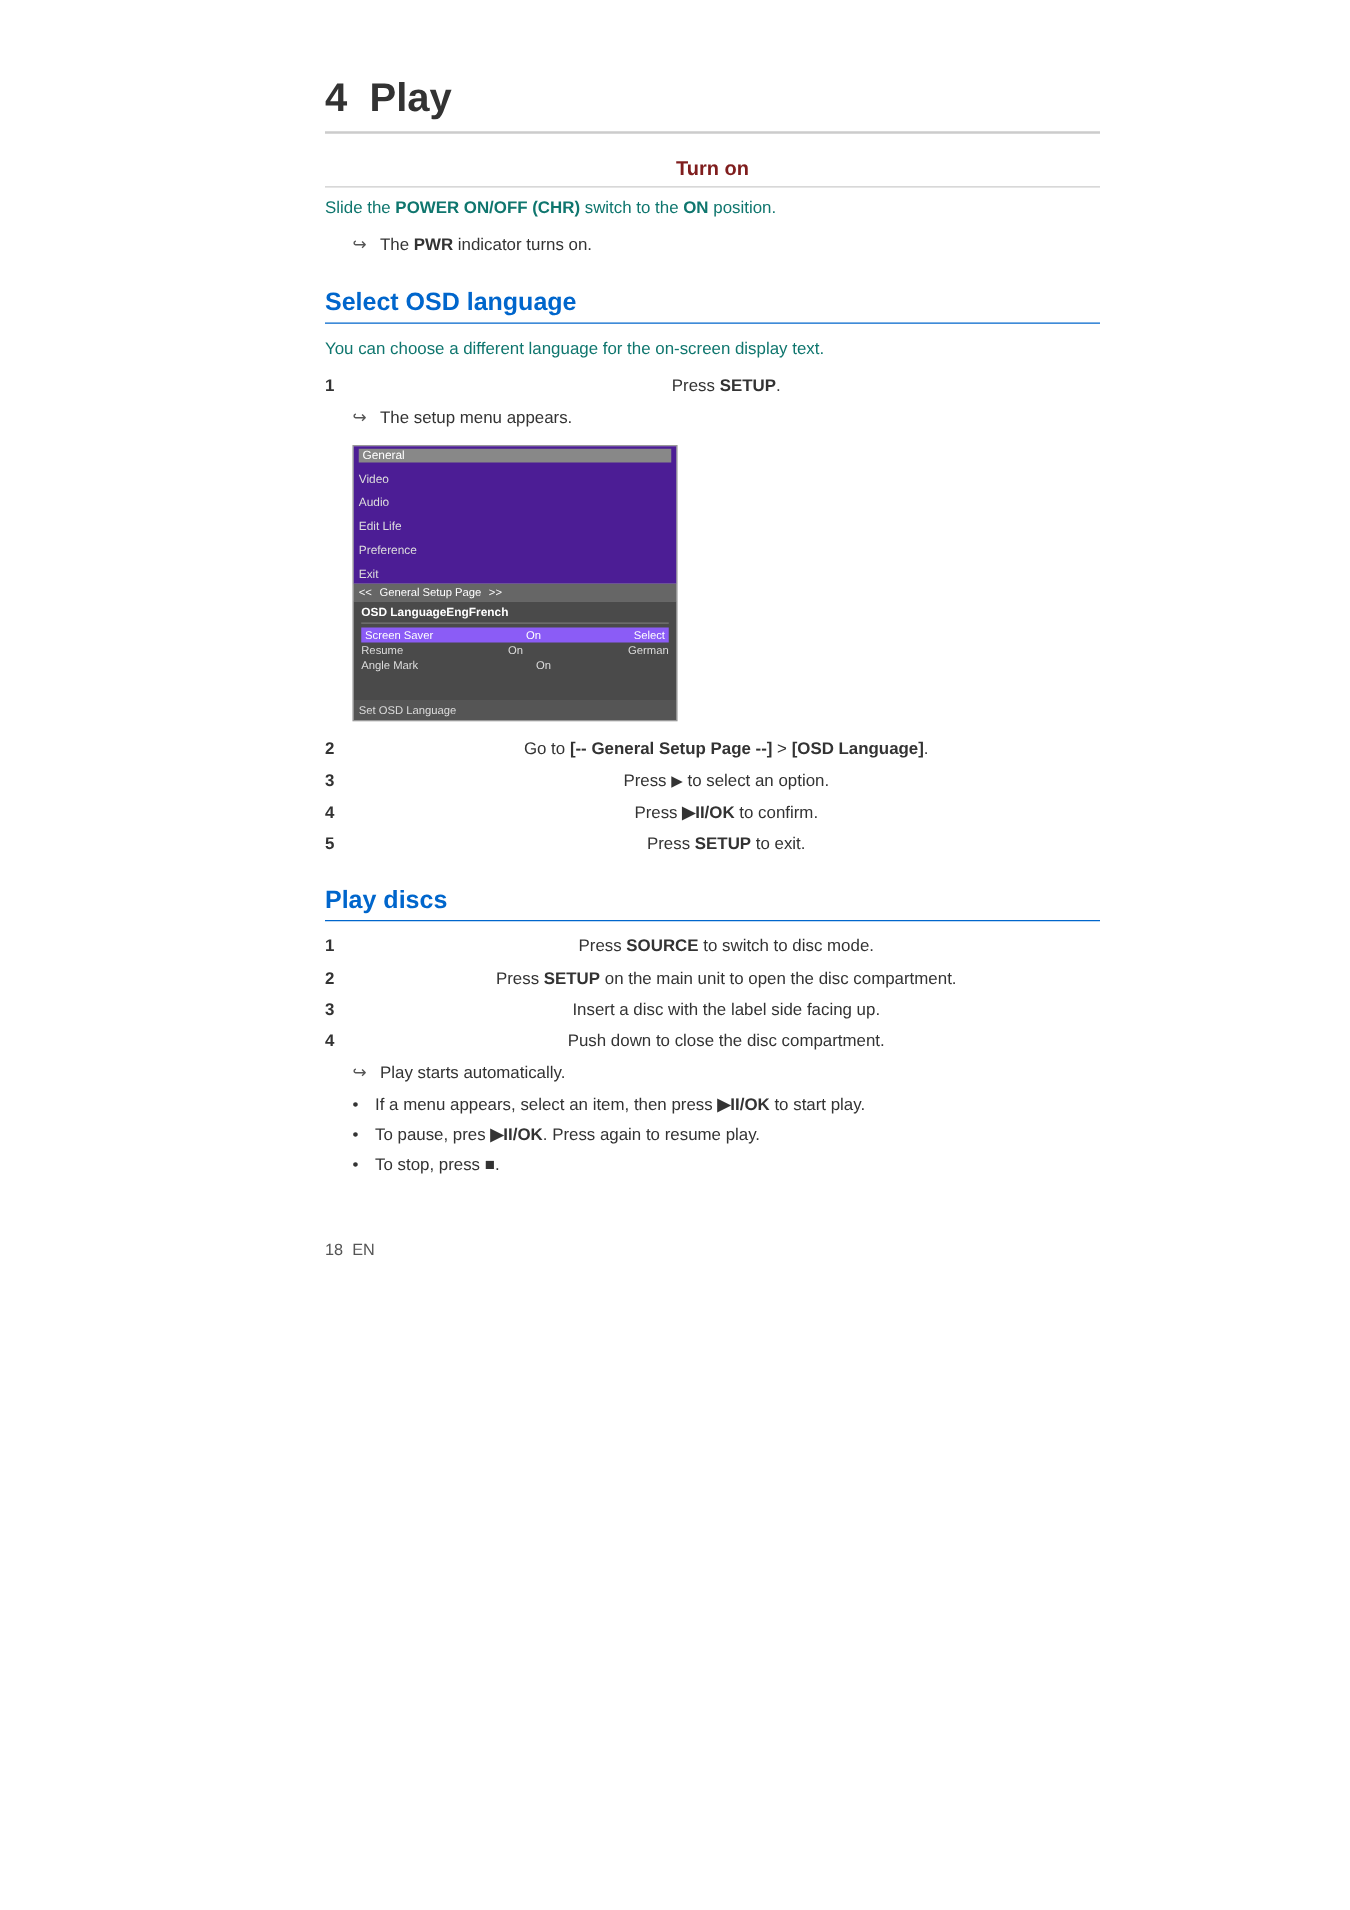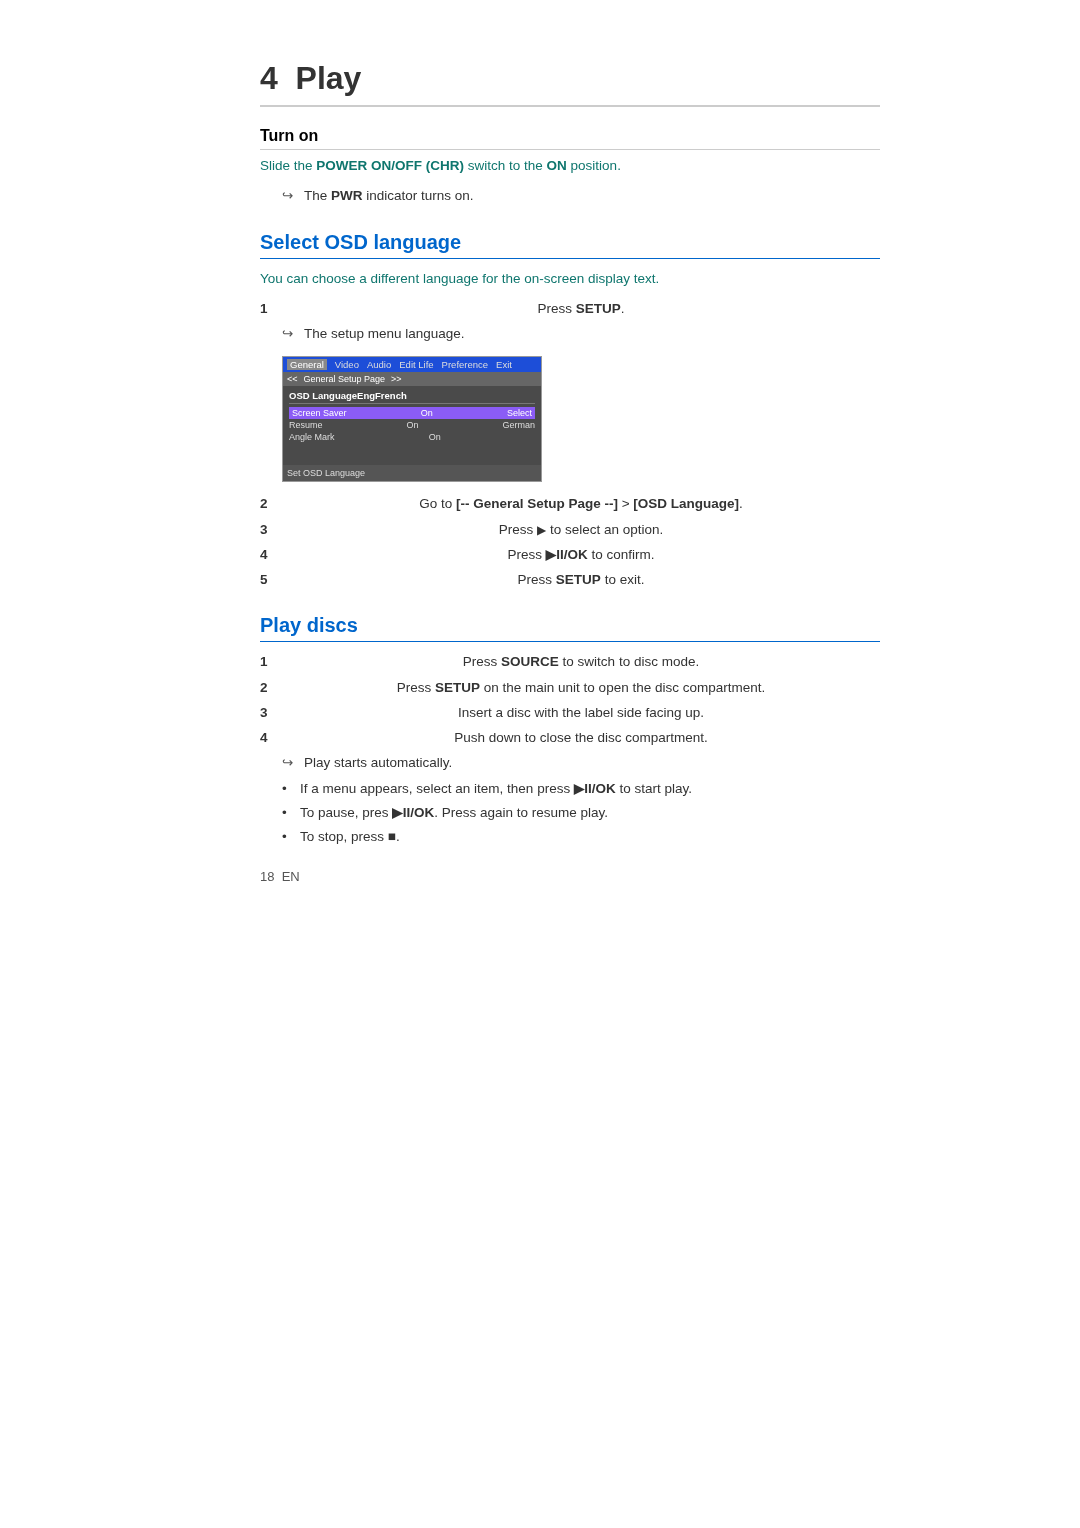--- a/index.html
+++ b/index.html
@@ -108,25 +108,26 @@
     .osd-screenshot {
       margin: 12px 0 12px 22px;
       border: 1px solid #999;
       width: 260px;
       font-size: 10px;
       background: #e0e0e0;
     }
 
     .osd-menu-bar {
       display: flex;
-      background: #1d4ed8;
+      background: #4c1d95;
       color: #fff;
       font-size: 9.5px;
       padding: 2px 4px;
       gap: 8px;
+      flex-direction: column;
     }
 
     .osd-menu-bar span {
       color: #ddd;
     }
 
     .osd-menu-bar span.active {
       background: #888;
       color: #fff;
       padding: 0 3px;
@@ -172,36 +173,37 @@
     }
 
     .osd-footer {
       background: #555;
       color: #ddd;
       font-size: 9px;
       padding: 3px 4px;
     }
 
     .page-footer {
-      margin-top: 22px;
+      margin-top: 50px;
       font-size: 13px;
       color: #555;
     }
 
     .turn-on-section {
       margin-bottom: 5px;
     }
 
     .turn-on-title {
       font-size: 16px;
       font-weight: bold;
-      color: #000000;
+      color: #7f1d1d;
       margin-bottom: 6px;
       border-bottom: 1px solid #ccc;
       padding-bottom: 4px;
+      text-align: center;
     }
   </style>
 </head>
 <body>
 
 <div class="chapter-title">
   <span>4</span>&nbsp;&nbsp;<span>Play</span>
 </div>
 
 <div class="turn-on-section">
@@ -220,21 +222,21 @@
   <p class="section-intro">You can choose a different language for the on-screen display text.</p>
 
   <ol class="step-list">
 
     <li class="step-item">
       <span class="step-number bold">1</span>
       <span class="step-content">Press <span class="bold">SETUP</span>.</span>
     </li>
     <div class="arrow-result">
       <span class="arrow-icon">↪</span>
-      <span>The setup menu language.</span>
+      <span>The setup menu appears.</span>
     </div>
 
     <div class="osd-screenshot">
       <div class="osd-menu-bar">
         <span class="active">General</span>
         <span>Video</span>
         <span>Audio</span>
         <span>Edit Life</span>
         <span>Preference</span>
         <span>Exit</span>

